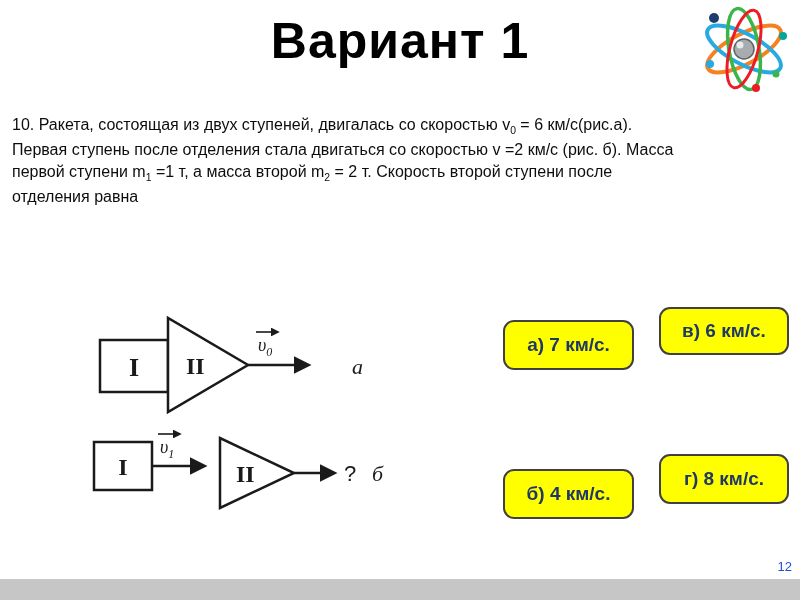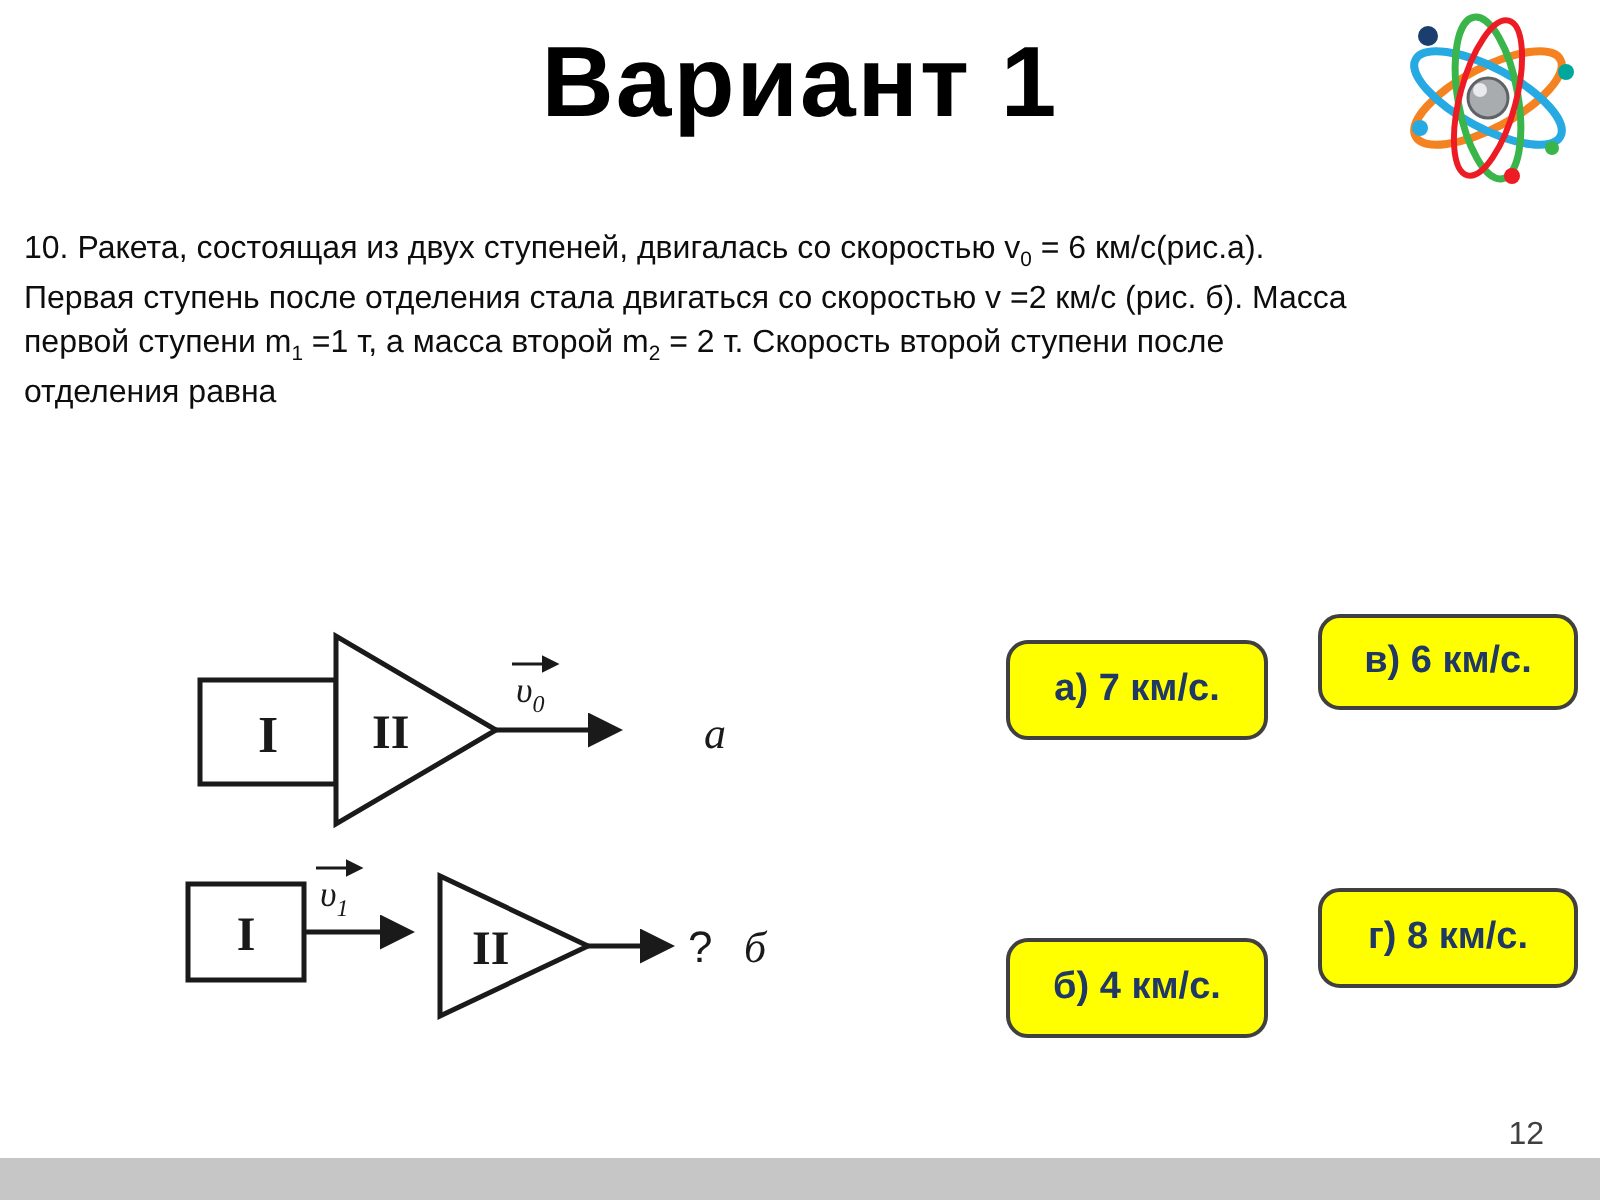--- a/index.html
+++ b/index.html
@@ -30,24 +30,24 @@
     display: flex; align-items: center; justify-content: center;
     background: #ffff00;
     border: 2px solid #404040;
     border-radius: 11px;
     font-size: 19px; font-weight: 700; color: #1f3864;
     cursor: pointer;
   }
   #answer-a { left: 503px; top: 320px; width: 131px; height: 50px; }
   #answer-v { left: 659px; top: 307px; width: 130px; height: 48px; }
   #answer-b { left: 503px; top: 442px; width: 131px; height: 50px; margin-top: 27px; }
-  #answer-g { left: 659px; top: 444px; width: 130px; height: 50px; }
+  #answer-g { left: 659px; top: 454px; width: 130px; height: 50px; }
   .page-number {
-    position: absolute; right: 28px; top: 559px;
-    font-size: 16px; color: #404040;
+    position: absolute; right: 8px; top: 559px;
+    font-size: 13px; color: #1d4ed8;
   }
   .footer-bar {
     position: absolute; left: 0; bottom: 0; width: 800px; height: 21px;
     background: #c6c6c6;
   }
   .svgtext-roman  { font-family: "Liberation Serif", serif; font-weight: 700; }
   .svgtext-italic { font-family: "Liberation Serif", serif; font-style: italic; }
 </style>
 </head>
 <body>

